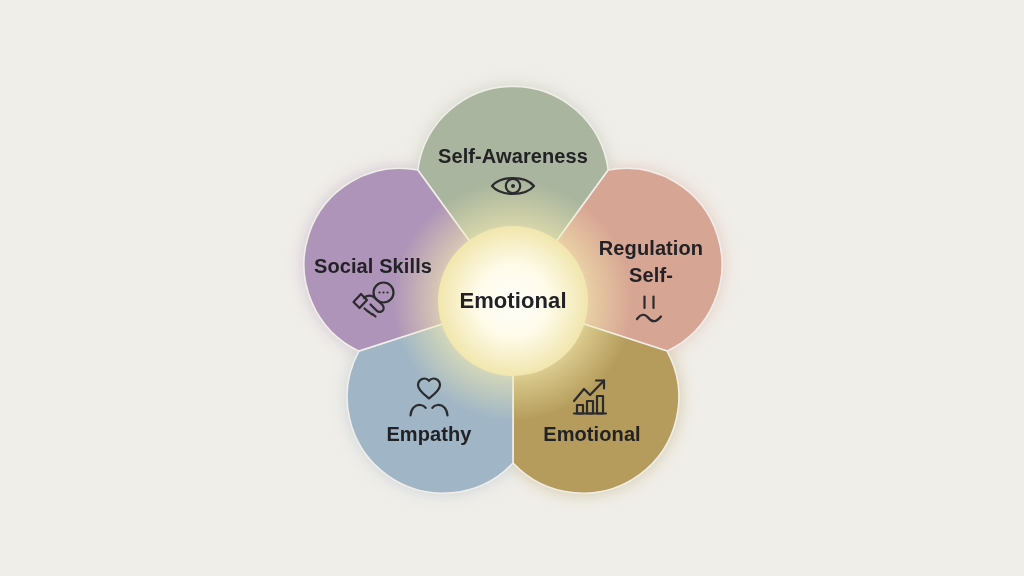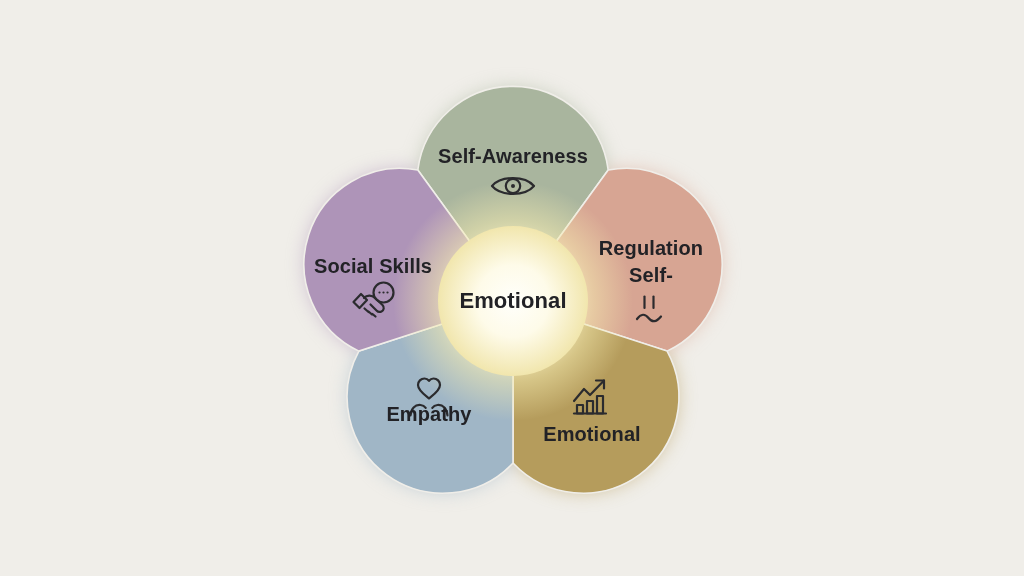--- a/index.html
+++ b/index.html
@@ -123,21 +123,21 @@
   <div class="labels" style="color: rgb(34, 34, 38);">
     <div class="label" style="left:513px; top:156px">Self-Awareness</div>
 
     <div class="label" style="left:651px; top:262px">
       <span>Regulation</span>
       <span>Self-</span>
     </div>
 
     <div class="label" style="left:592px; top:434px">Emotional</div>
 
-    <div class="label" style="left:429px; top:414px">Empathy</div>
+    <div class="label" style="left:429px; top:434px">Empathy</div>
 
     <div class="label" style="left:373px; top:266px">Social Skills</div>
 
     <div class="label center-label" style="left:513px; top:301px">
       <span>Emotional</span>
     </div>
   </div>
 
 </div>
 

